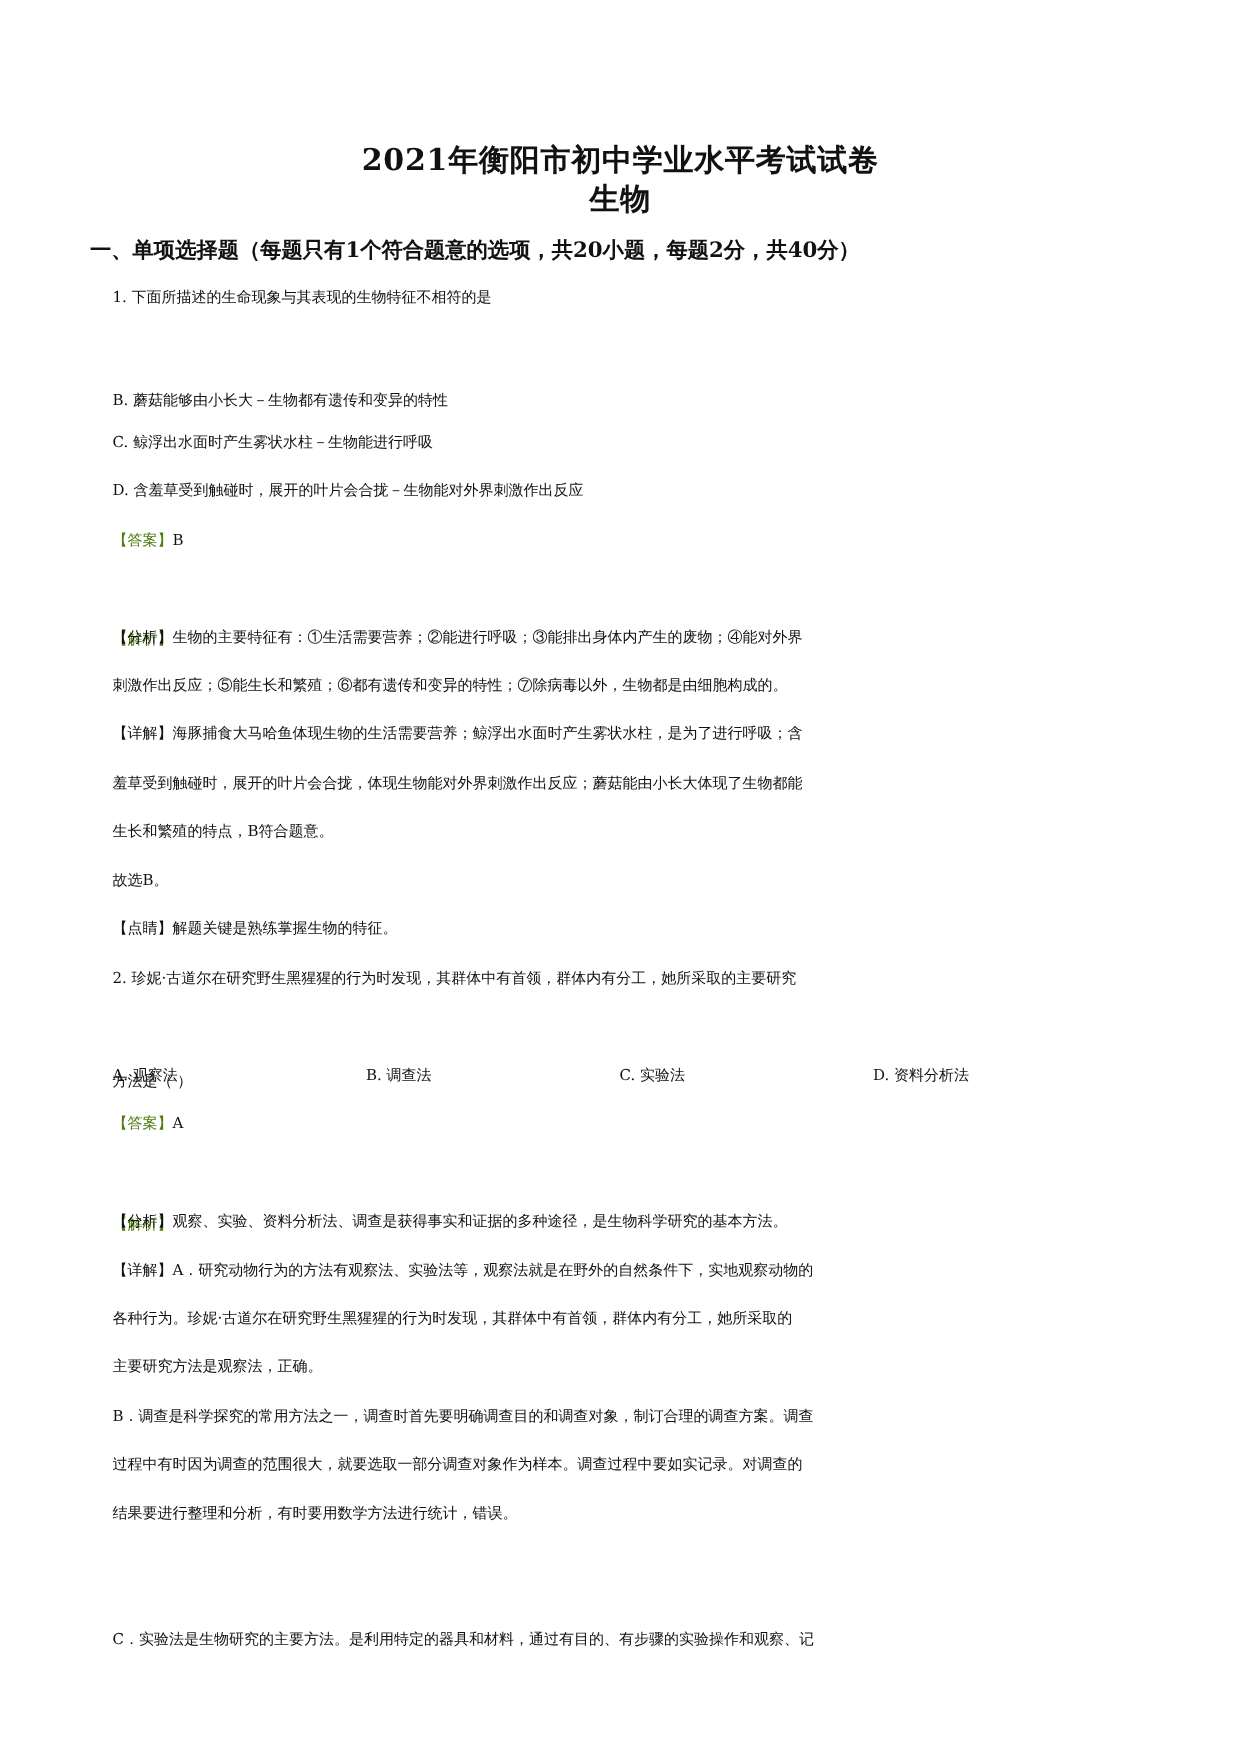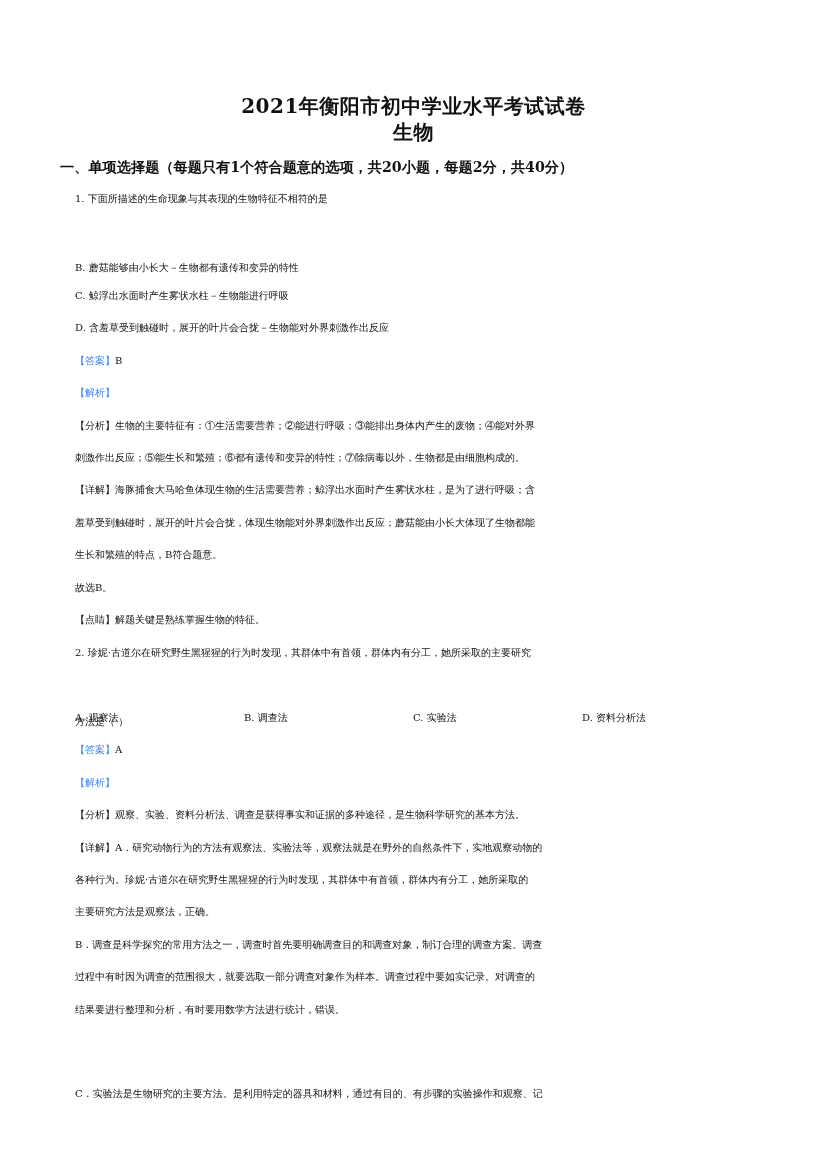--- a/index.html
+++ b/index.html
@@ -46,21 +46,22 @@
     position: absolute;
     left: 60px;
     width: 720px;
     font-size: 14.2px;
     line-height: 20px;
     font-weight: bold;
     white-space: nowrap;
     top: 157px;
   }
   .blue {
-    color: #3b82f6;
+    color: #4d7c0f;
+    margin-top: 34px;
   }
   .opt {
     position: absolute;
     top: 0;
   }
 </style>
 </head>
 <body>
 
 <div class="page">

